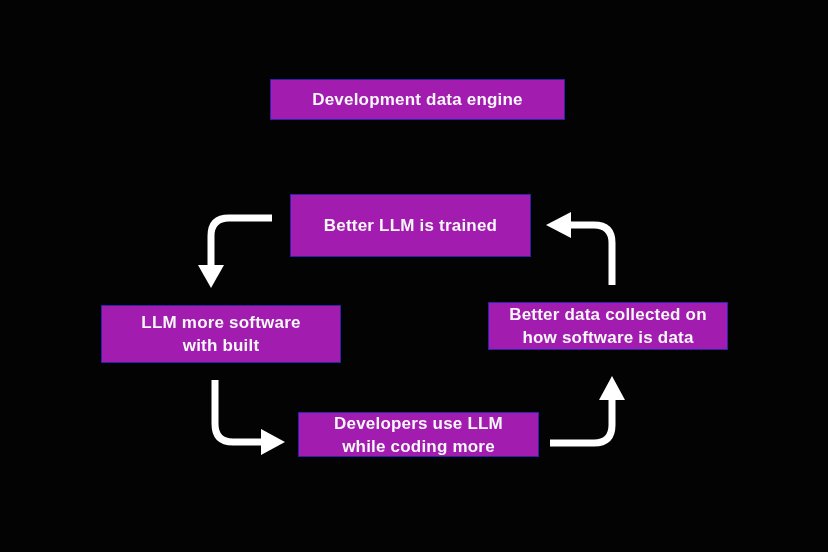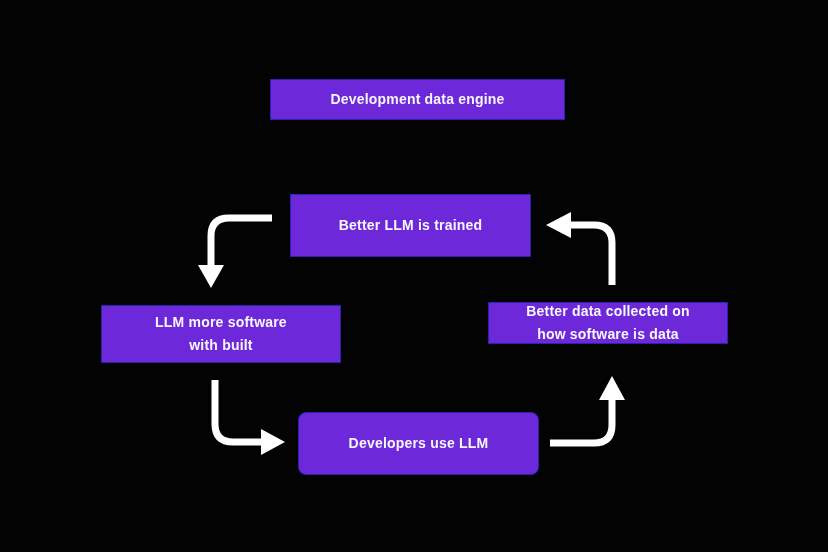--- a/index.html
+++ b/index.html
@@ -30,39 +30,39 @@
     stroke-linecap: butt;
     stroke-linejoin: round;
   }
   .arrow-head {
     fill: #ffffff;
     stroke: none;
   }
   .box {
     position: absolute;
     box-sizing: border-box;
-    background: #6d28d9;
+    background: #a21caf;
     border: 1px solid #2c22ad;
     color: #f7f7f9;
     display: flex;
     flex-direction: column;
     align-items: center;
     justify-content: center;
     text-align: left;
     font-weight: 700;
-    font-size: 14px;
+    font-size: 17px;
     line-height: 23px;
     letter-spacing: 0.2px;
   }
   .box span { display: block; white-space: nowrap; }
   #title-box      { left: 270px; top: 79px;  width: 295px; height: 41px; }
   #node-trained   { left: 290px; top: 194px; width: 241px; height: 63px; }
   #node-helpful   { left: 101px; top: 305px; width: 240px; height: 58px; }
-  #node-developers{ left: 298px; top: 412px; width: 241px; height: 63px; border-radius: 8px; }
-  #node-collected { left: 488px; top: 302px; width: 240px; height: 42px; }
+  #node-developers{ left: 298px; top: 412px; width: 241px; height: 45px; }
+  #node-collected { left: 488px; top: 302px; width: 240px; height: 48px; }
 </style>
 </head>
 <body>
 
 <div class="canvas">
 
   <svg class="arrows" viewBox="0 0 828 552" xmlns="http://www.w3.org/2000/svg">
     <g>
       <path class="arrow-line" d="M 272 218 L 229 218 Q 211 218 211 236 L 211 266"></path>
       <polygon class="arrow-head" points="198,265 224,265 211,288"></polygon>
@@ -89,20 +89,21 @@
     <span>Better LLM is trained</span>
   </div>
 
   <div class="box" id="node-helpful">
     <span>LLM more software</span>
     <span>with built</span>
   </div>
 
   <div class="box" id="node-developers">
     <span>Developers use LLM</span>
+    <span>while coding more</span>
   </div>
 
   <div class="box" id="node-collected">
     <span>Better data collected on</span>
     <span>how software is data</span>
   </div>
 
 </div>
 
 </body></html>

